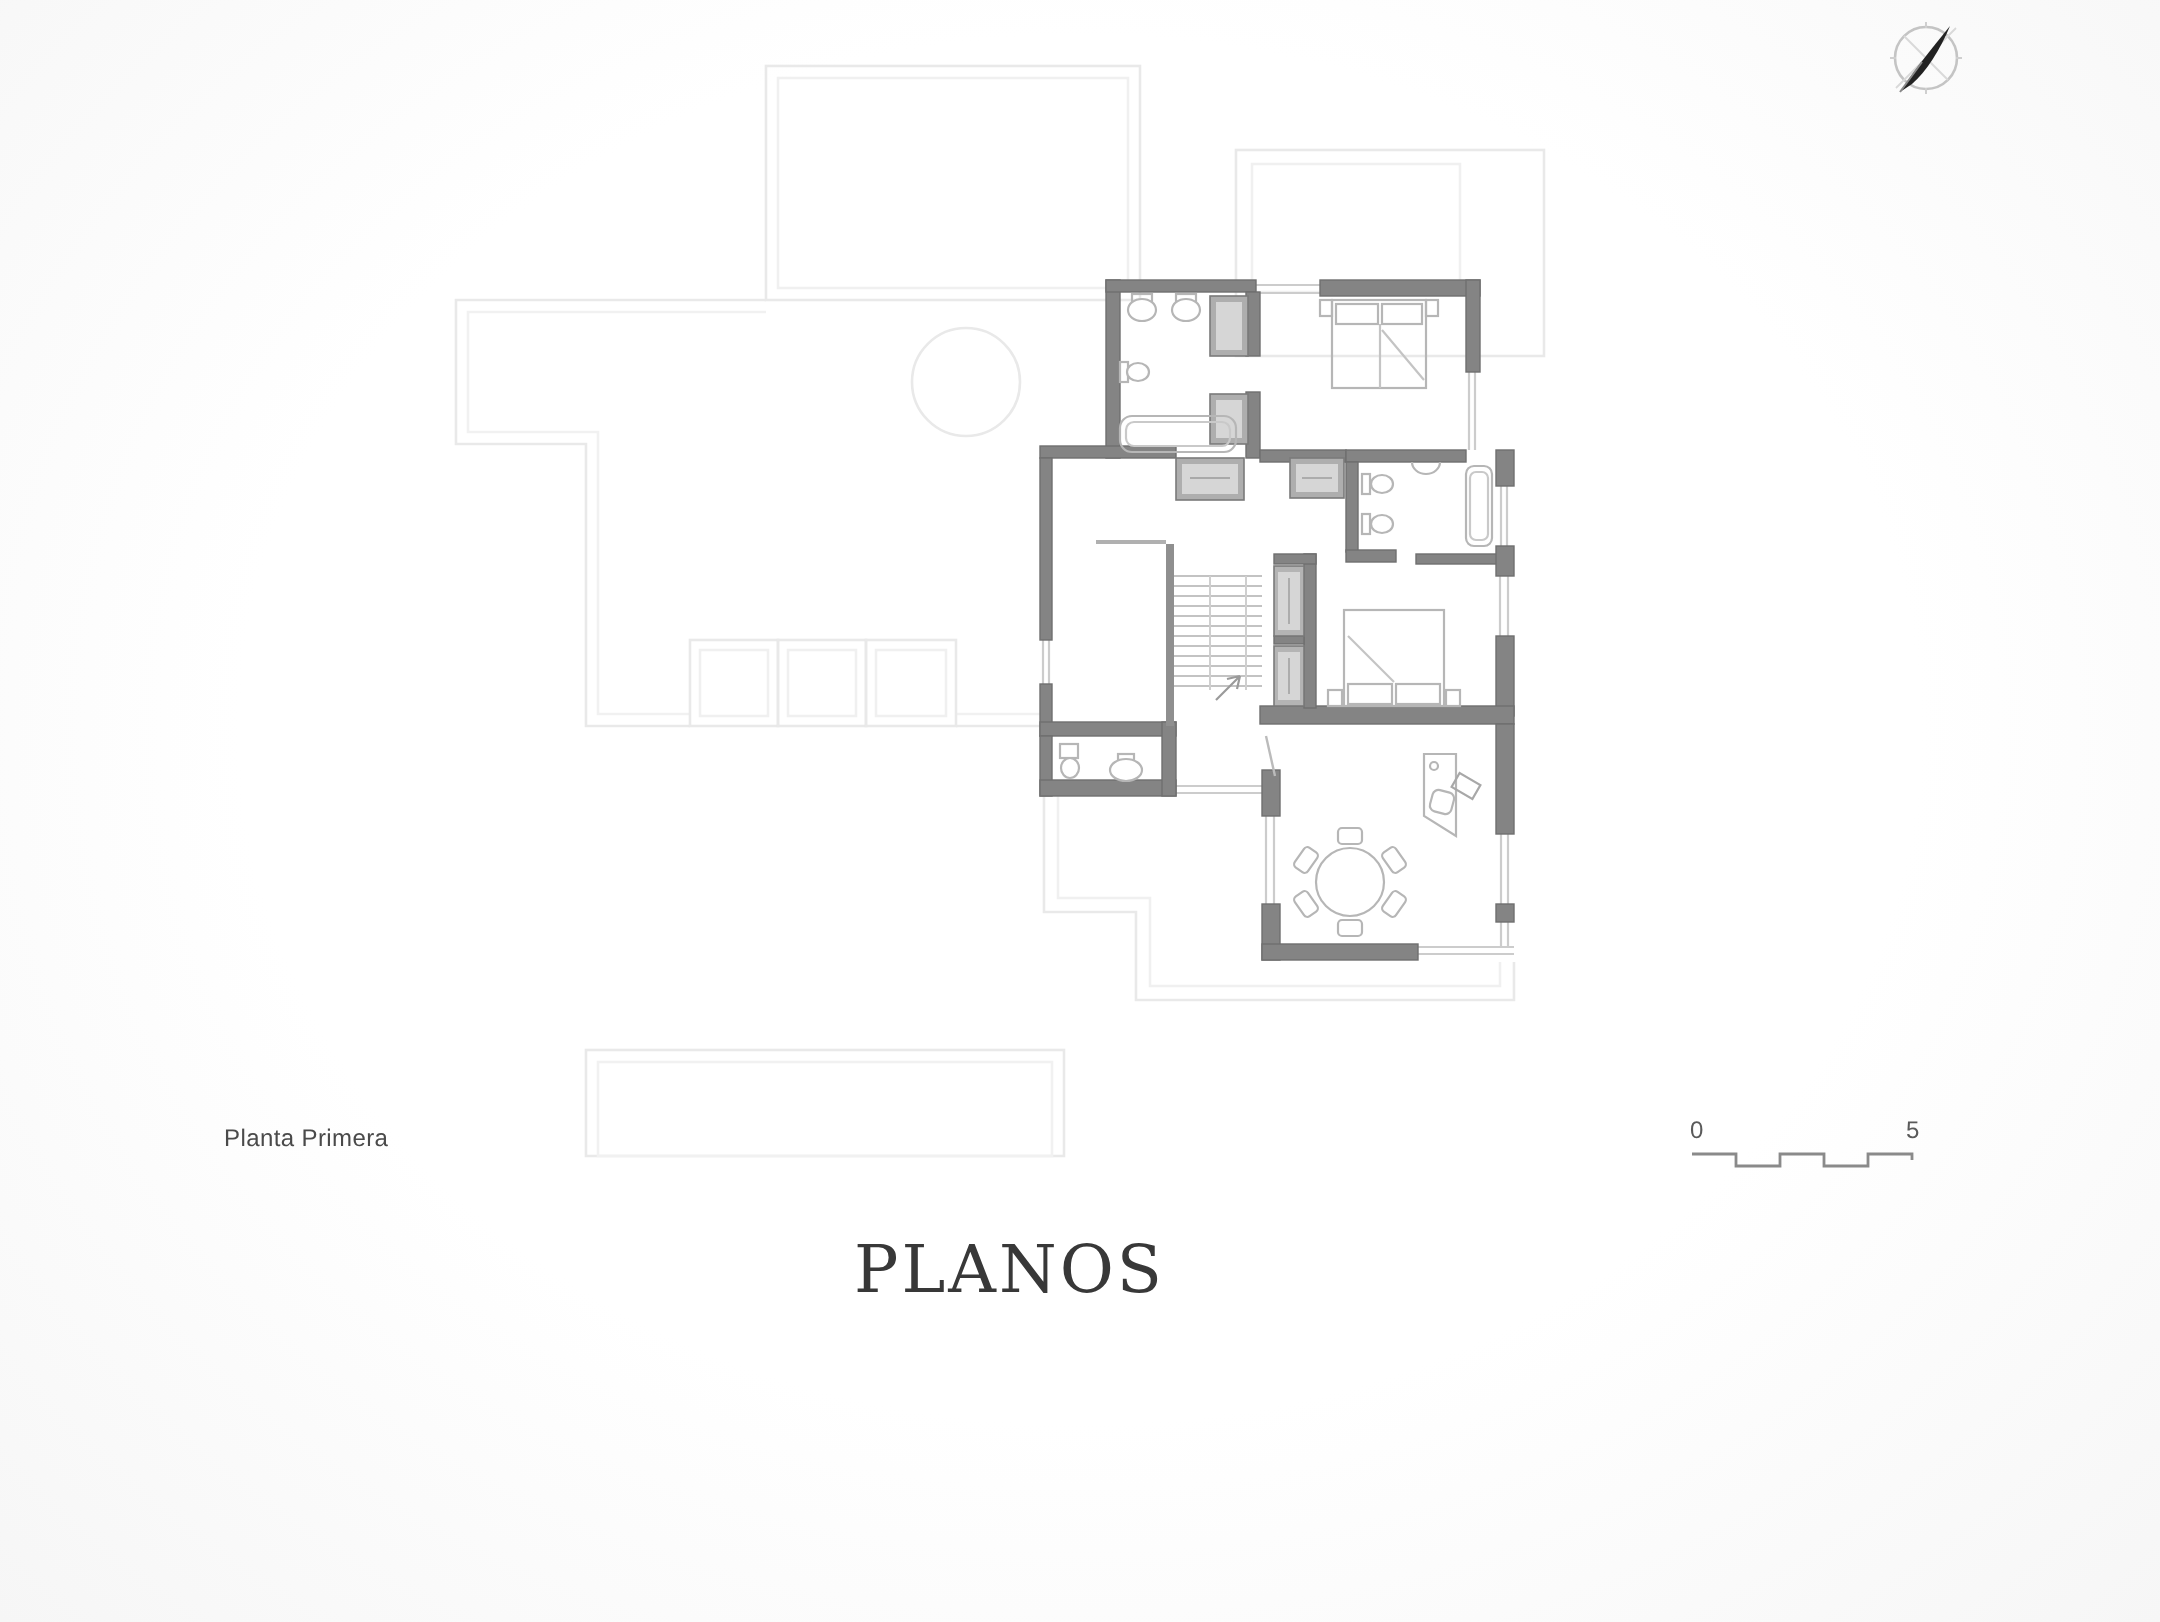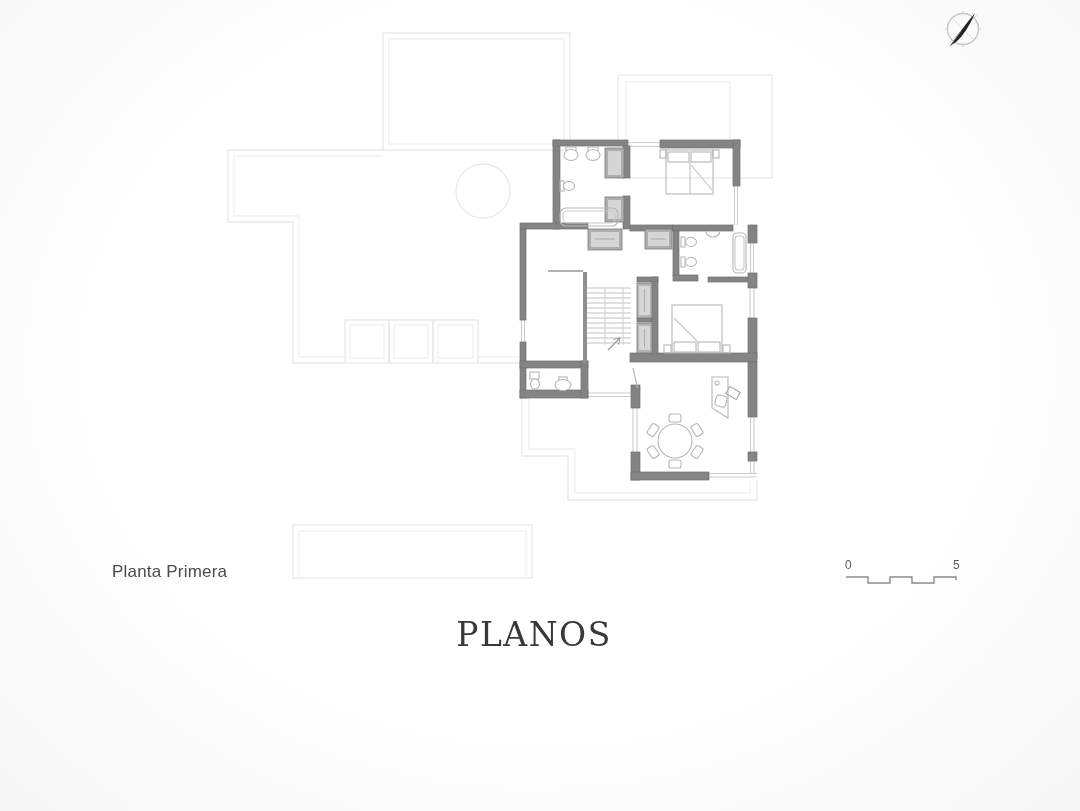--- a/index.html
+++ b/index.html
@@ -7,25 +7,25 @@
     position:relative;
     width:1080px;height:811px;
     background:#fbfbfb;
     background-image:radial-gradient(ellipse at 50% 45%, #ffffff 55%, #f6f6f6 100%);
     overflow:hidden;
     font-family:"Liberation Sans", sans-serif;
   }
   #plan-svg{position:absolute;left:0;top:0;}
   .floor-label{
     position:absolute;left:112px;top:562px;
-    font-size:17px;color:#4a4a4a;letter-spacing:.2px;
+    font-size:12px;color:#4a4a4a;letter-spacing:.2px;
   }
   .sheet-title{
-    position:absolute;left:408px;top:615px;width:252px;
-    text-align:center;
+    position:absolute;left:427px;top:615px;width:252px;
+    text-align:left;
     font-family:"DejaVu Serif", serif;
     font-size:33px;color:#383838;letter-spacing:1.5px;
   }
   .scale-num{
     position:absolute;top:558px;
     font-size:12px;color:#5a5a5a;
   }
   .scale-num.start{left:845px;}
   .scale-num.end{left:953px;}
 </style>

